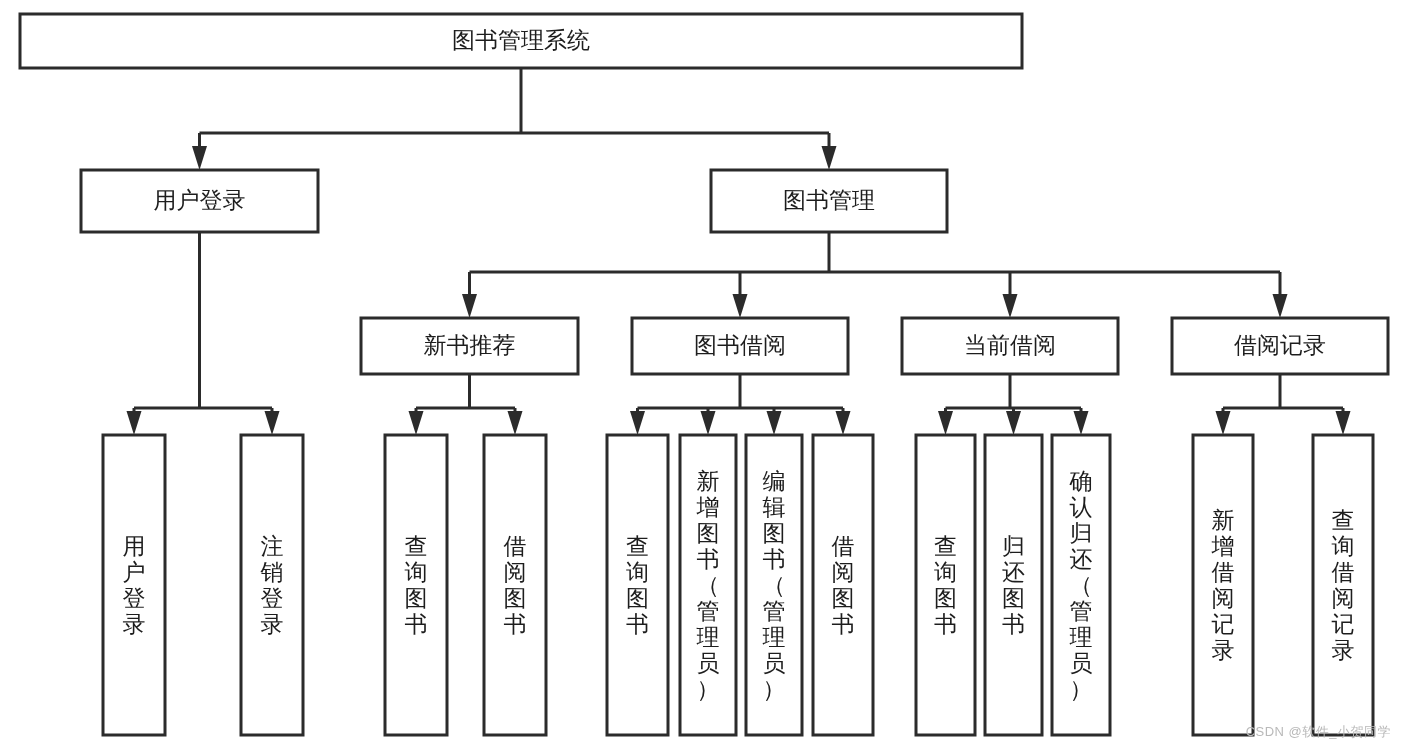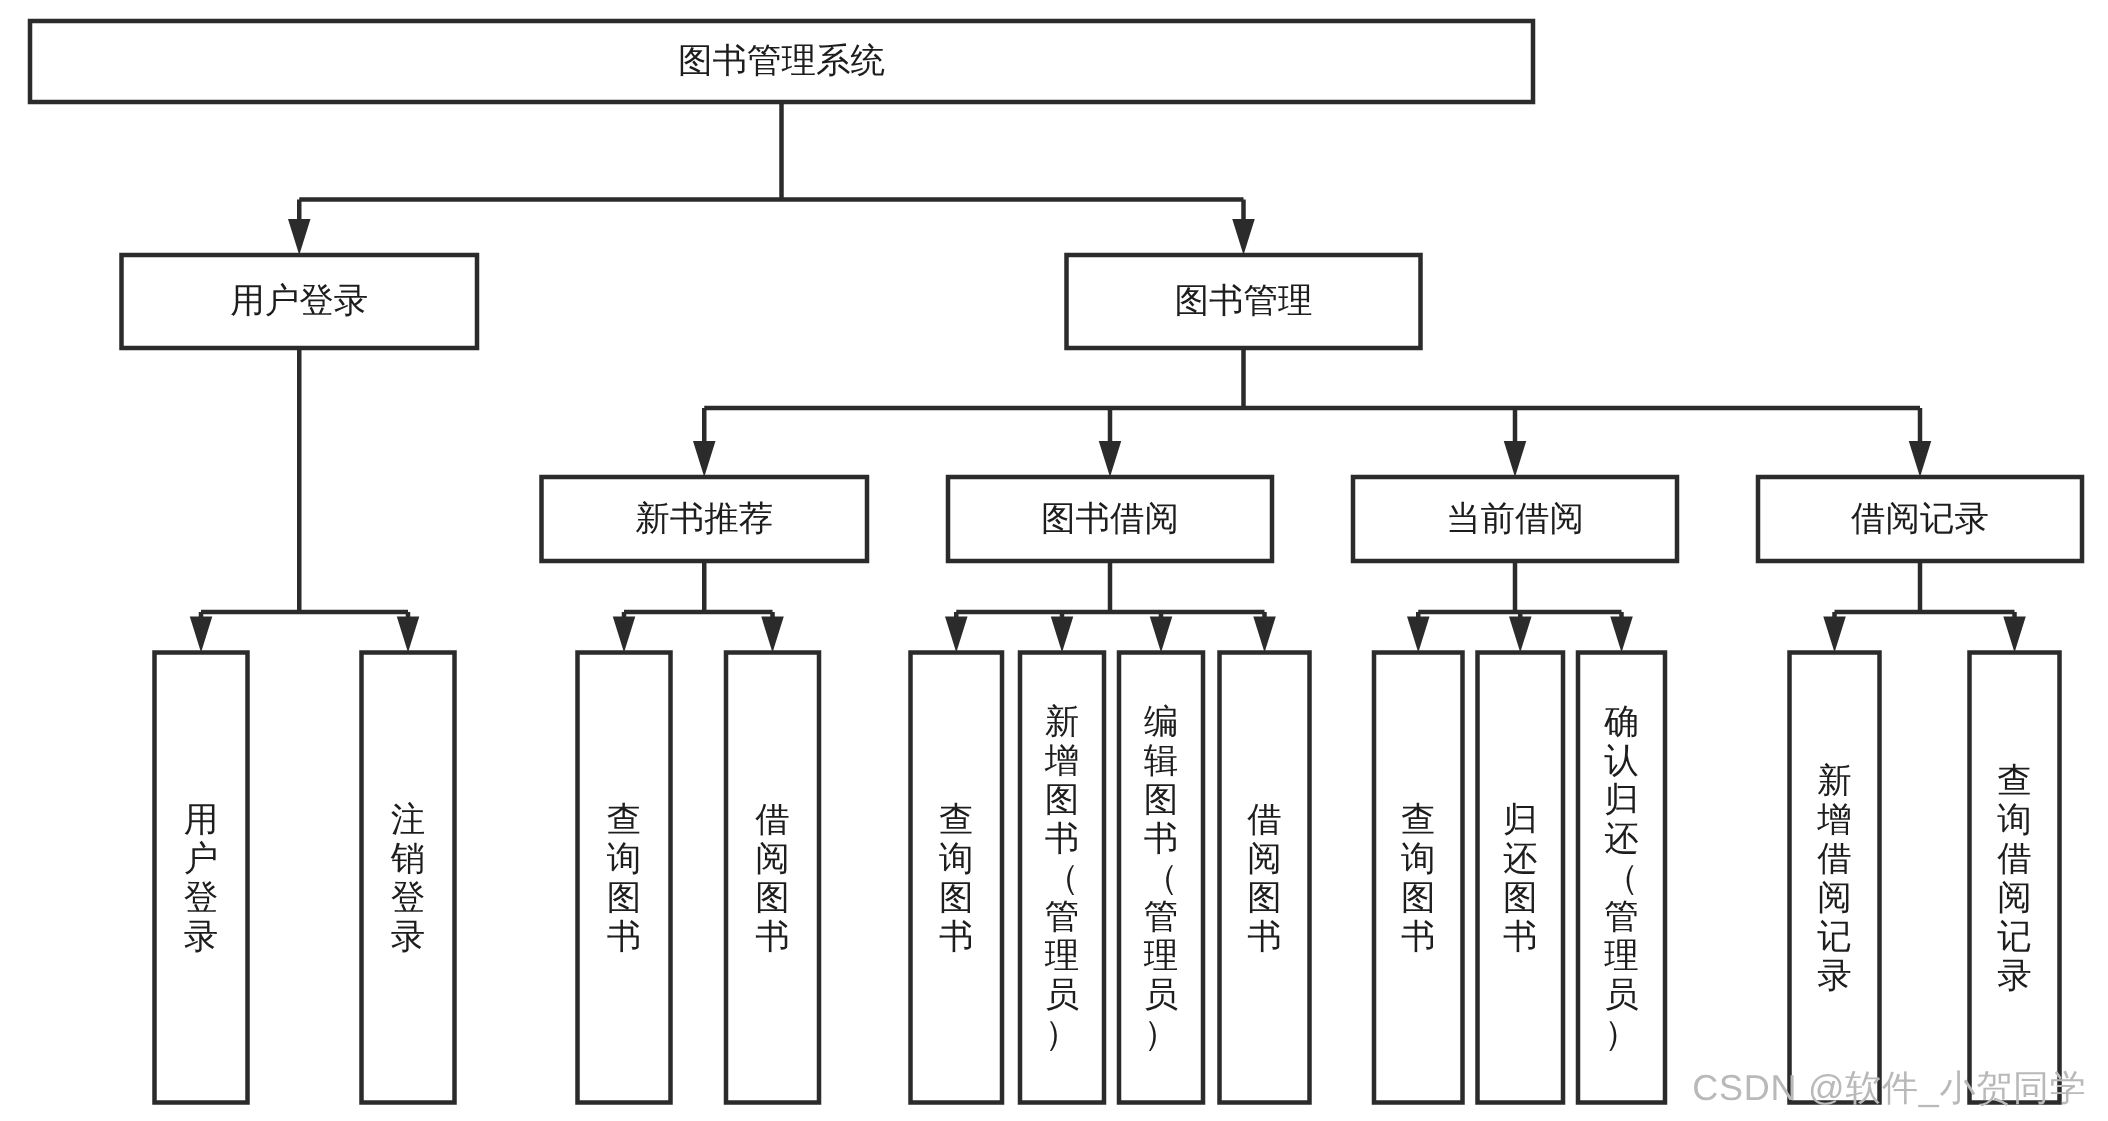--- a/index.html
+++ b/index.html
@@ -52,21 +52,21 @@
     font-family: "Liberation Sans", "DejaVu Sans", sans-serif;
     font-size: 23px;
     fill: #1d1d1d;
     text-anchor: middle;
   }
   .watermark-text {
     position: absolute;
     right: 14px;
     bottom: 6px;
     font-family: "Liberation Sans", "DejaVu Sans", sans-serif;
-    font-size: 24px;
+    font-size: 13px;
     color: #b9b9b9;
     white-space: nowrap;
     letter-spacing: 0.5px;
     user-select: none;
   }
 </style>
 </head>
 <body>
 
 <div id="diagram-root">

